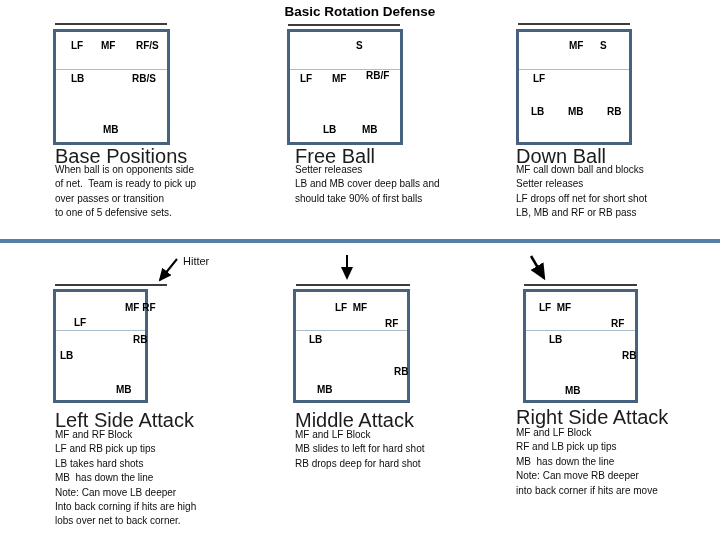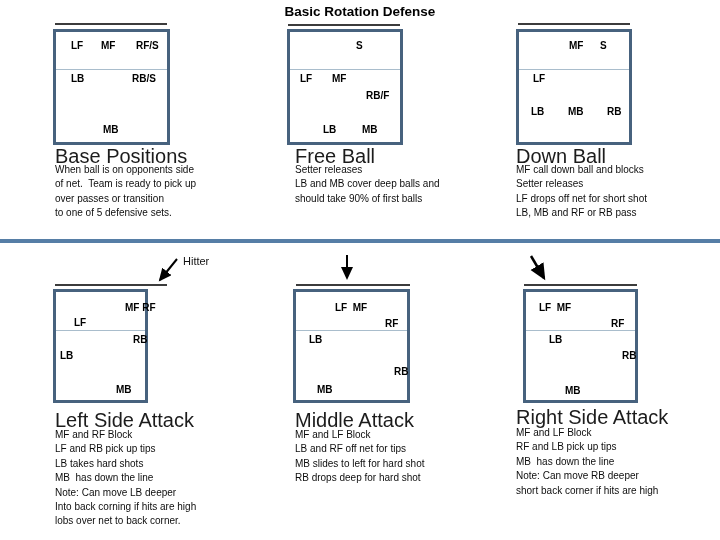--- a/index.html
+++ b/index.html
@@ -56,21 +56,21 @@
     <span class="player" style="left:15px; top:41px;">LB</span>
     <span class="player" style="left:76px; top:41px;">RB/S</span>
     <span class="player" style="left:47px; top:92px;">MB</span>
   </div>
 
   <div class="court" style="left:287px; top:29px; width:116px; height:116px;">
     <div class="attack-line" style="top:37px;"></div>
     <span class="player" style="left:66px; top:8px;">S</span>
     <span class="player" style="left:10px; top:41px;">LF</span>
     <span class="player" style="left:42px; top:41px;">MF</span>
-    <span class="player" style="left:76px; top:58px;">RB/F</span>
+    <span class="player" style="left:76px; top:38px;">RB/F</span>
     <span class="player" style="left:33px; top:92px;">LB</span>
     <span class="player" style="left:72px; top:92px;">MB</span>
   </div>
 
   <div class="court" style="left:516px; top:29px; width:116px; height:116px;">
     <div class="attack-line" style="top:37px;"></div>
     <span class="player" style="left:50px; top:8px;">MF</span>
     <span class="player" style="left:81px; top:8px;">S</span>
     <span class="player" style="left:14px; top:41px;">LF</span>
     <span class="player" style="left:12px; top:74px;">LB</span>
@@ -149,27 +149,26 @@
     <div class="desc-line">LB takes hard shots</div>
     <div class="desc-line">MB  has down the line</div>
     <div class="desc-line">Note: Can move LB deeper</div>
     <div class="desc-line">Into back corning if hits are high</div>
     <div class="desc-line">lobs over net to back corner.</div>
   </div>
 
   <div class="section-heading" style="left:295px; top:409px;">Middle Attack</div>
   <div class="desc" style="left:295px; top:428px;">
     <div class="desc-line">MF and LF Block</div>
-    <div class="desc-line">LB and RF off net for tips</div>
     <div class="desc-line">MB slides to left for hard shot</div>
     <div class="desc-line">RB drops deep for hard shot</div>
   </div>
 
   <div class="section-heading" style="left:516px; top:406px;">Right Side Attack</div>
   <div class="desc" style="left:516px; top:426px;">
     <div class="desc-line">MF and LF Block</div>
     <div class="desc-line">RF and LB pick up tips</div>
     <div class="desc-line">MB  has down the line</div>
     <div class="desc-line">Note: Can move RB deeper</div>
-    <div class="desc-line">short back corner if hits are high</div>
+    <div class="desc-line">into back corner if hits are move</div>
   </div>
 
 </div>
 
 </body></html>

